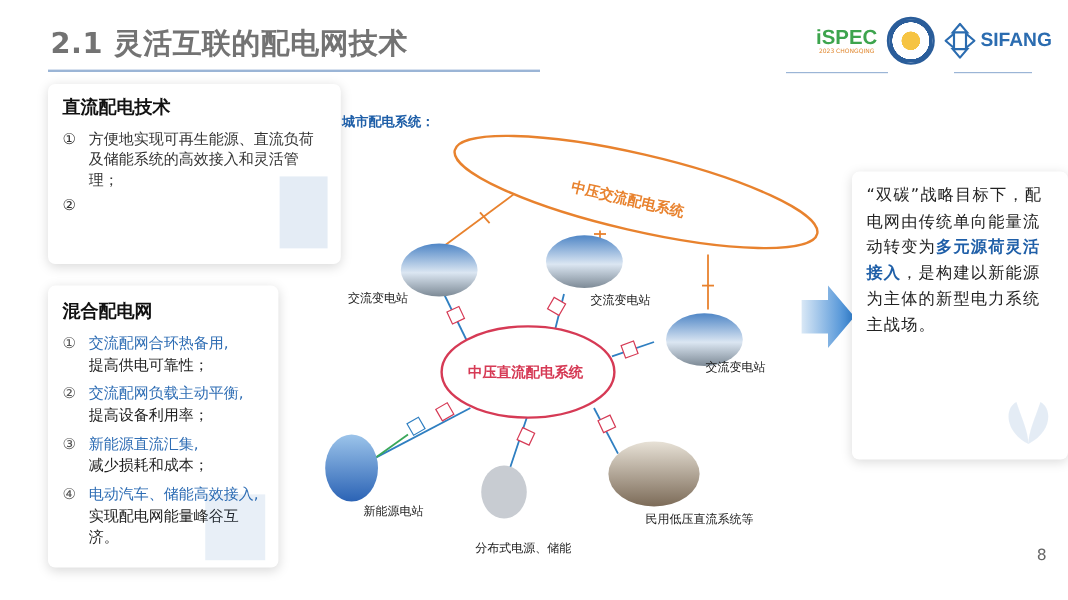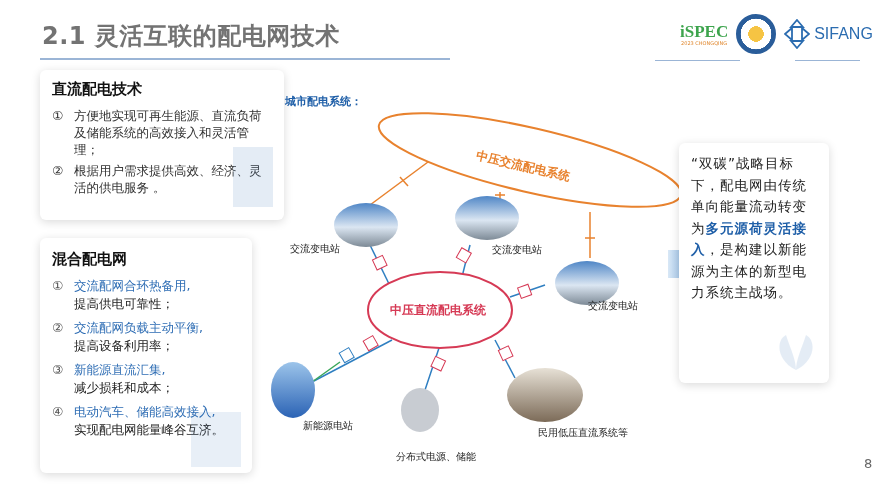--- a/index.html
+++ b/index.html
@@ -3,37 +3,37 @@
 <meta charset="utf-8">
 <style>
 *{box-sizing:border-box;margin:0;padding:0;}
 body{width:890px;height:500px;background:#fff;font-family:"DejaVu Sans","Liberation Sans",sans-serif;position:relative;overflow:hidden;}
 .title{position:absolute;left:42px;top:20px;font-size:24px;font-weight:bold;color:#737373;letter-spacing:0.5px;}
 .title-line{position:absolute;left:40px;top:58px;width:410px;height:2px;background:#9bb5d6;}
 .logo-line1{position:absolute;left:655px;top:60px;width:85px;height:1px;background:#9bb5d6;}
 .logo-line2{position:absolute;left:795px;top:60px;width:65px;height:1px;background:#9bb5d6;}
 .logos{position:absolute;top:14px;left:680px;display:flex;align-items:center;gap:8px;}
 .ispec{display:flex;flex-direction:column;align-items:center;}
-.ispec .i1{font-size:17px;font-weight:bold;color:#3da44d;line-height:17px;font-family:Liberation Serif, serif;}
+.ispec .i1{font-size:17px;font-weight:bold;color:#3da44d;line-height:17px;font-family:Liberation Sans, sans-serif;}
 .ispec .i2{font-size:5px;color:#e0872e;}
 .badge{width:40px;height:40px;border-radius:50%;border:2px solid #2a5d9a;background:radial-gradient(circle,#f6c443 30%,#fff 31%,#fff 60%,#2a5d9a 61%);}
-.sifang{display:flex;align-items:center;gap:4px;color:#2b6cb0;font-weight:normal;font-size:16px;font-family:"Liberation Sans",sans-serif;}
+.sifang{display:flex;align-items:center;gap:4px;color:#2b6cb0;font-weight:bold;font-size:16px;font-family:"Liberation Sans",sans-serif;}
 .card{position:absolute;background:#fff;border-radius:6px;box-shadow:0 2px 10px rgba(0,0,0,0.15);}
 .card h3{font-size:15px;font-weight:bold;color:#111;margin-bottom:8px;}
 .card1{left:40px;top:70px;width:244px;height:150px;padding:10px 12px;}
-.card2{left:40px;top:238px;width:212px;height:235px;padding:12px 12px;}
+.card2{left:40px;top:238px;width:192px;height:235px;padding:12px 12px;}
 .item{display:flex;font-size:12.5px;line-height:17px;color:#333;margin-bottom:4px;}
 .item .num{width:22px;flex-shrink:0;}
 .item2{font-size:12.5px;line-height:18px;}
 .item2 .blue{color:#2e6db4;}
 .item2 .dark{color:#222;padding-left:22px;}
 .item2 .row{display:flex;}
 .item2 .num{width:22px;flex-shrink:0;color:#555;}
 .diag-title{position:absolute;left:285px;top:94px;font-size:11px;font-weight:bold;color:#1f5fa8;}
-.right-card{position:absolute;left:679px;top:143px;width:150px;height:240px;padding:10px 12px;font-size:13.5px;line-height:21.5px;color:#222;letter-spacing:1px;}
+.right-card{position:absolute;left:710px;top:143px;width:180px;height:240px;padding:10px 12px;font-size:13.5px;line-height:21.5px;color:#222;letter-spacing:1px;}
 .right-card .hl{color:#1f5fa8;font-weight:bold;}
 .pnum{position:absolute;left:864px;top:456px;font-size:13px;color:#666;}
 .lbl{position:absolute;font-size:10px;color:#222;white-space:nowrap;}
 .ellipse-lbl{position:absolute;font-size:12px;font-weight:bold;white-space:nowrap;}
 </style>
 </head>
 <body>
 
 <div class="title">2.1 灵活互联的配电网技术</div>
 <div class="title-line"></div>
@@ -58,21 +58,20 @@
   <svg style="position:absolute;right:6px;bottom:8px;opacity:0.12" width="50" height="70" viewBox="0 0 50 70">
     <rect x="5" y="5" width="40" height="60" fill="#2e6db4"></rect>
   </svg>
   <h3>直流配电技术</h3>
   <div class="item">
     <span class="num">①</span>
     <span>方便地实现可再生能源、直流负荷及储能系统的高效接入和灵活管理；</span>
   </div>
   <div class="item">
     <span class="num">②</span>
-    <span>根据用户需求提供高效、经济、灵活的供电服务 。</span>
   </div>
 </div>
 
 <div class="card card2">
   <svg style="position:absolute;right:6px;bottom:6px;opacity:0.1" width="60" height="70" viewBox="0 0 60 70">
     <rect x="5" y="15" width="50" height="55" fill="#2e6db4"></rect>
   </svg>
   <h3>混合配电网</h3>
   <div class="item2" style="margin-top:6px">
     <div class="row">

